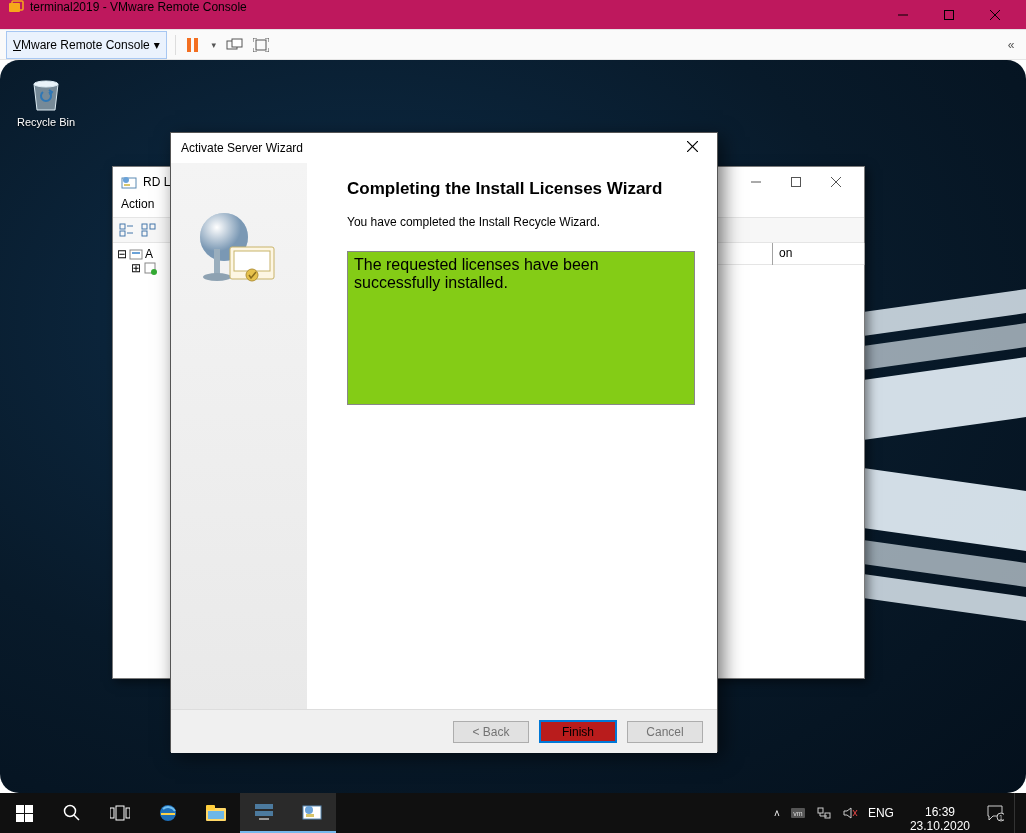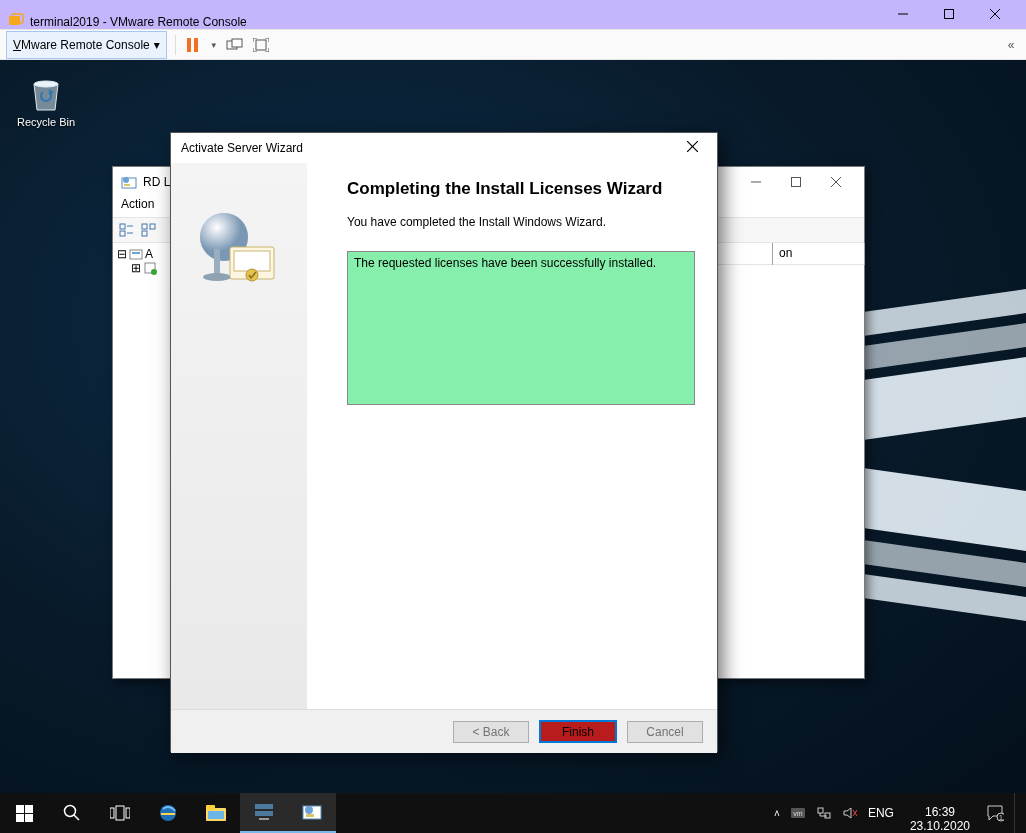--- a/index.html
+++ b/index.html
@@ -1,28 +1,28 @@
 <!DOCTYPE html>
 <html><head>
 <meta charset="utf-8">
 <style>
   html,body{margin:0;padding:0;width:1026px;height:833px;font-family:"Segoe UI",Tahoma,sans-serif;font-size:12px;background:#fff;overflow:hidden;}
   *{box-sizing:border-box;}
   
-  .vm-titlebar{height:30px;display:flex;align-items:flex-end;padding:0 8px;background:#c4b5fd;border-bottom:1px solid #e5e5e5;}
+  .vm-titlebar{height:30px;display:flex;align-items:flex-start;padding:0 8px;background:#be185d;border-bottom:1px solid #e5e5e5;}
   .vm-titlebar .vm-icon{width:16px;height:16px;margin-right:6px;}
   .vm-title{flex:0 0 auto;font-size:12px;}
   .vm-titlebar .spacer{flex:1;}
   .win-ctl{width:46px;height:30px;display:flex;align-items:center;justify-content:center;}
   .vm-toolbar{height:30px;display:flex;align-items:center;padding:0 6px;gap:8px;border-bottom:1px solid #e5e5e5;background:#fafafa;}
   .vm-menu-btn{height:28px;border:1px solid #a7c7f2;background:#eaf2fd;padding:0 6px;display:flex;align-items:center;gap:4px;font-size:12px;}
   .vm-menu-btn .u{text-decoration:underline;}
   .vm-tb-sep{width:1px;height:20px;background:#ddd;}
   .vm-tb-ico{width:18px;height:18px;display:flex;align-items:center;justify-content:center;}
-  .vm-stage{position:relative;height:733px;background:radial-gradient(ellipse at 35% 35%,#0e2e4a 0%,#081a2a 55%,#04101c 100%);overflow:hidden;}
+  .vm-stage{position:relative;height:733px;background:radial-gradient(ellipse at 35% 35%,#0e2e4a 0%,#081a2a 55%,#04101c 100%);overflow:hidden;border-radius:19px;}
   
   .logo-rays{position:absolute;right:-30px;top:260px;width:250px;height:300px;opacity:.9;}
   .ray{position:absolute;left:0;right:0;background:#e8f3fb;transform-origin:left center;}
   
   .desk-icon{position:absolute;left:10px;top:12px;width:72px;text-align:center;color:#fff;font-size:11px;}
   .desk-icon svg{display:block;margin:0 auto 2px;}
   .desk-icon .lbl{text-shadow:0 1px 2px #000;}
   
   .rdwin{position:absolute;left:112px;top:106px;width:753px;height:513px;background:#fff;border:1px solid #7a7a7a;box-shadow:3px 3px 10px rgba(0,0,0,.5);}
   .rdwin .tbar{height:30px;display:flex;align-items:center;padding:0 8px;}
@@ -37,21 +37,21 @@
   
   .wiz{position:absolute;left:170px;top:72px;width:548px;height:620px;background:#fff;border:1px solid #555;box-shadow:5px 5px 18px rgba(0,0,0,.55);}
   .wiz .wtbar{height:30px;display:flex;align-items:center;padding:0 10px;font-size:12px;}
   .wiz .wtbar .spacer{flex:1;}
   .wiz .wbody{display:flex;height:546px;gap:40px;}
   .wiz .side{width:166px;background:linear-gradient(#f4f4f4,#e9e9e9);display:flex;justify-content:center;padding-top:40px;}
   .wiz .main{flex:1;padding:16px 22px 0 0;}
   .wiz h1{font-size:17px;font-weight:600;margin:0 0 16px 0;max-width:320px;}
   .wiz .sub{font-size:12px;margin-bottom:22px;}
   .wiz .lbl{font-size:12px;margin-bottom:4px;}
-  .wiz .statusbox{width:348px;height:154px;border:1px solid #888;padding:4px 6px;font-size:12px;background:#86efac;}
+  .wiz .statusbox{width:348px;height:154px;border:1px solid #888;padding:4px 6px;font-size:16px;background:#84cc16;}
   .wiz .btns{height:44px;background:#f0f0f0;border-top:1px solid #ddd;display:flex;align-items:center;justify-content:flex-end;gap:10px;padding:0 14px;}
   .wiz .btn{width:76px;height:22px;font-size:12px;border:1px solid #adadad;background:#e1e1e1;display:flex;align-items:center;justify-content:center;}
   .wiz .btn.disabled{color:#737373;}
   .wiz .btn.primary{border:2px solid #0078d7;background:#b91c1c;width:78px;height:23px;}
   
   .watermark{position:absolute;right:10px;bottom:6px;color:#fff;text-align:right;font-size:12px;line-height:16px;text-shadow:0 1px 2px #000;}
   
   .taskbar{position:absolute;left:0;right:0;bottom:0;height:40px;background:#101010;display:flex;align-items:stretch;color:#fff;}
   .taskbar .tb-btn{width:48px;display:flex;align-items:center;justify-content:center;}
   .taskbar .tb-btn.active{background:#2a2a2a;border-bottom:2px solid #76b9ed;}
@@ -232,21 +232,21 @@
           <rect x="20" y="46" width="6" height="26" fill="#9aaebd"></rect>
           <ellipse cx="23" cy="74" rx="14" ry="4" fill="#8ea2b2"></ellipse>
           <rect x="36" y="44" width="44" height="32" rx="2" fill="#fdf6e3" stroke="#c8b36a"></rect>
           <rect x="40" y="48" width="36" height="20" fill="#fff" stroke="#c8b36a"></rect>
           <circle cx="58" cy="72" r="6" fill="#e6c14c" stroke="#b3933a"></circle>
           <path d="M55 72 l2 3 l5 -6" fill="none" stroke="#8a6d1f" stroke-width="1.5"></path>
         </svg>
       </div>
       <div class="main">
         <h1>Completing the Install Licenses Wizard</h1>
-        <div class="sub">You have completed the Install Windows Wizard.</div>
+        <div class="sub">You have completed the Install Recycle Wizard.</div>
         <div class="statusbox">
           <span>The requested licenses have been successfully installed.</span>
         </div>
       </div>
     </div>
     <div class="btns">
       <div class="btn disabled">&lt; Back</div>
       <div class="btn primary">Finish</div>
       <div class="btn disabled">Cancel</div>
     </div>

